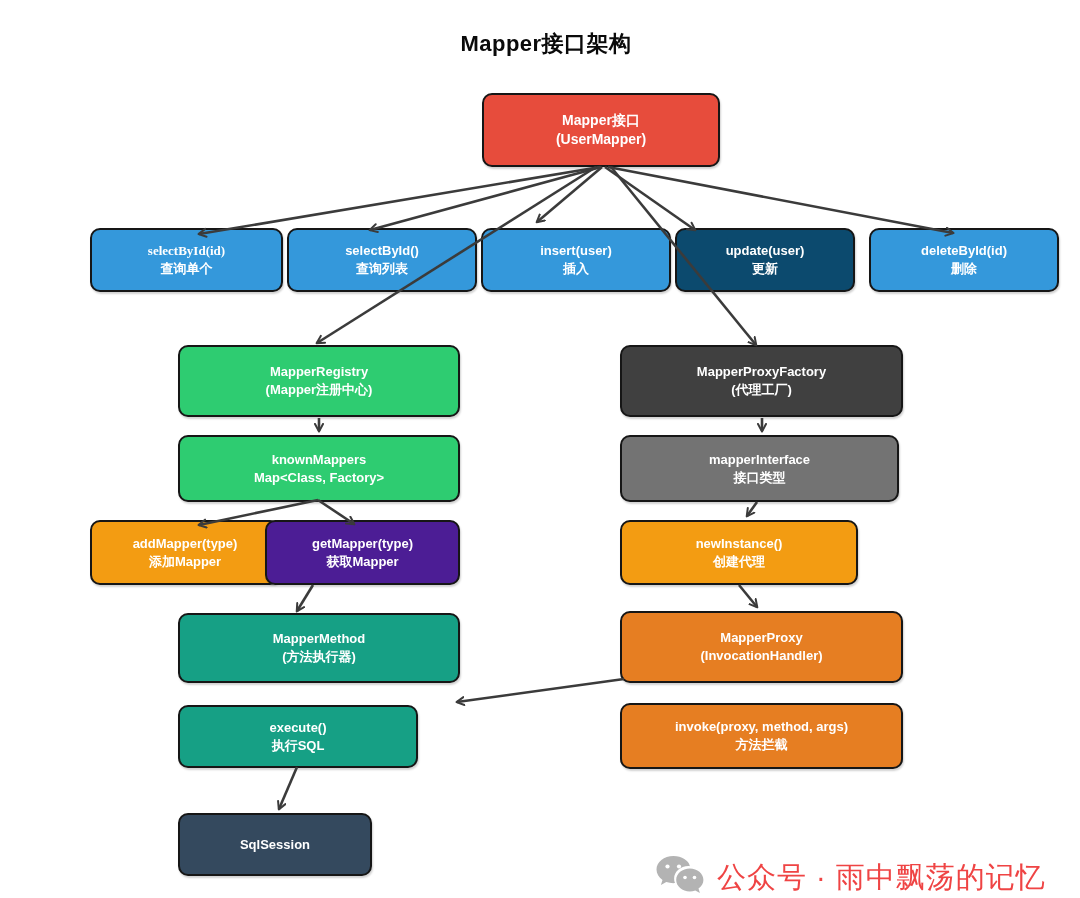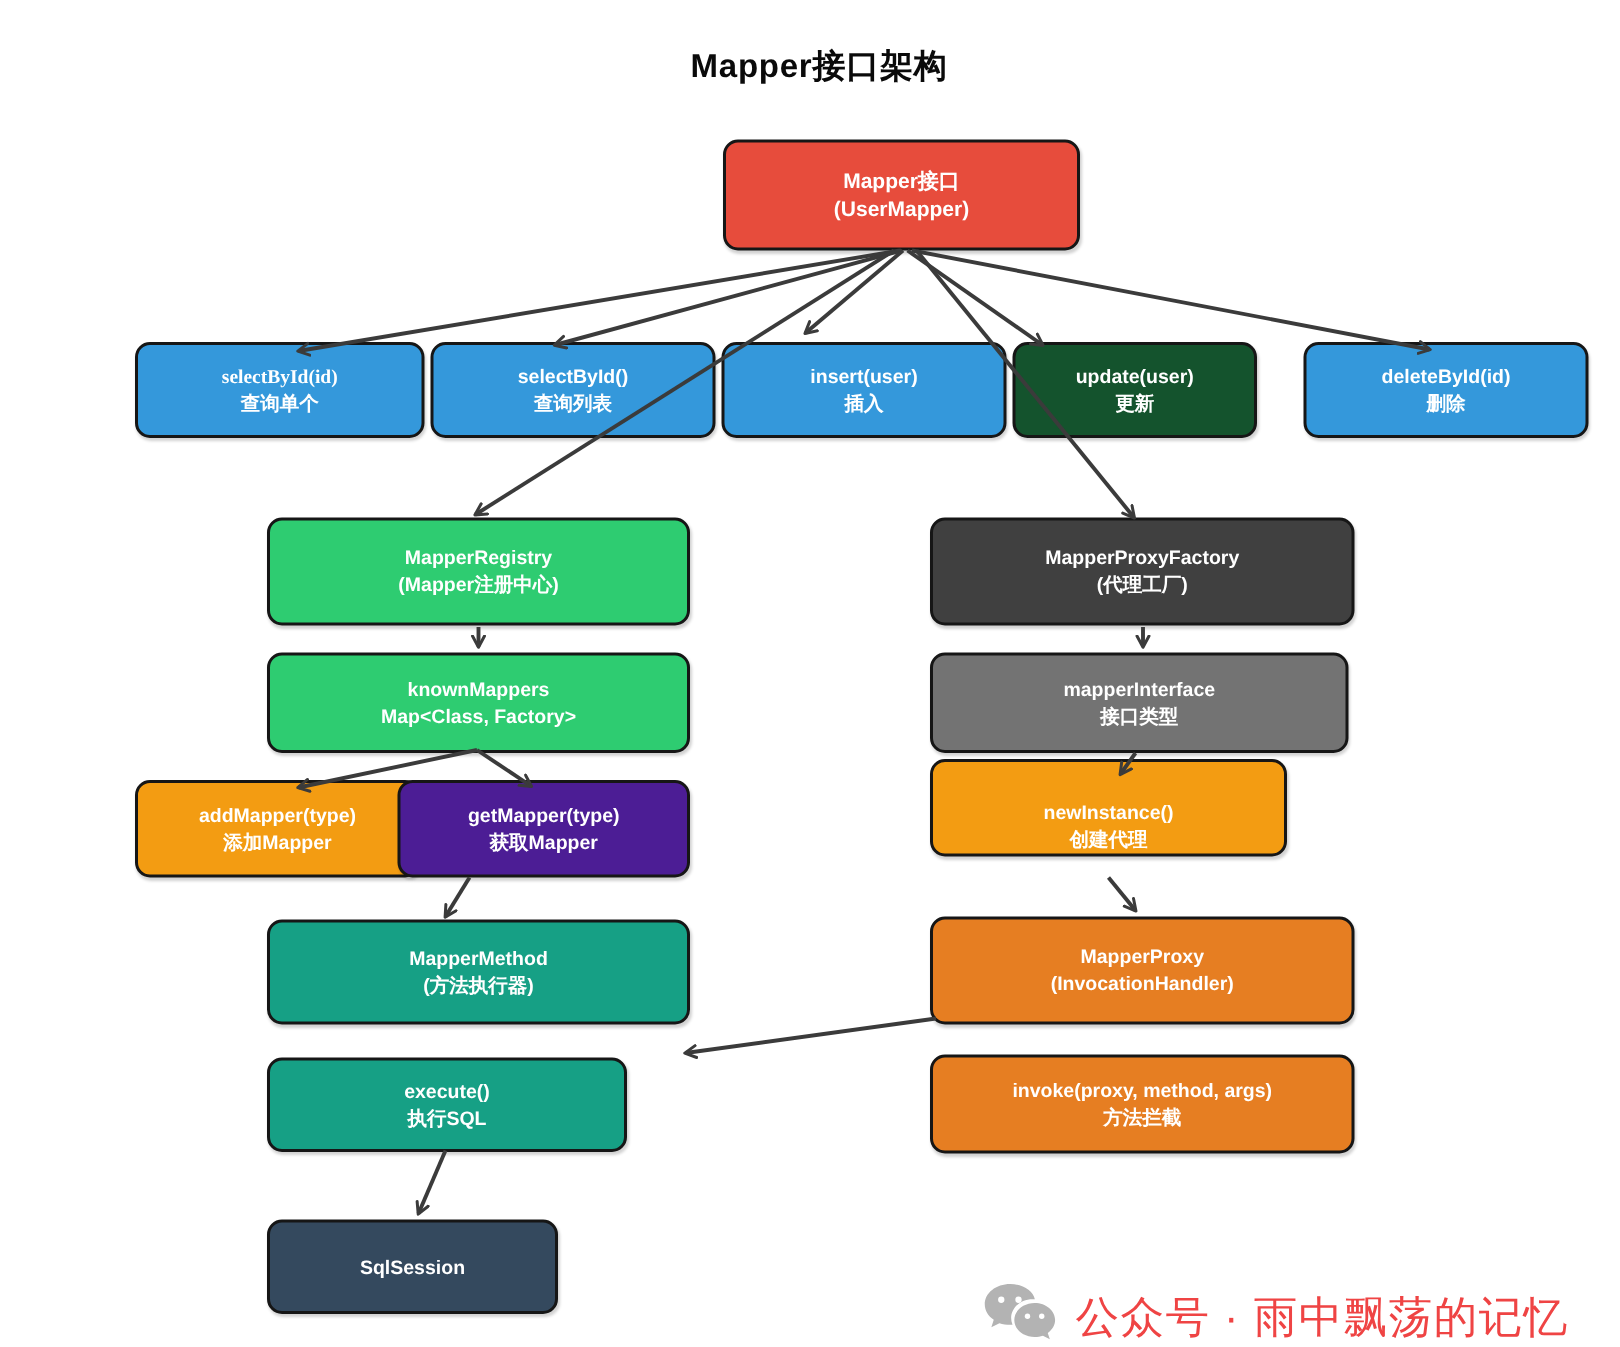--- a/index.html
+++ b/index.html
@@ -63,21 +63,21 @@
     <div class="sub">查询单个</div>
   </div>
       <div class="node" style="left: 287px; top: 205px; width: 190px; height: 64px; background: rgb(52, 152, 219);">
     <div class="lbl">selectById()</div>
     <div class="sub">查询列表</div>
   </div>
       <div class="node" style="left: 481px; top: 205px; width: 190px; height: 64px; background: rgb(52, 152, 219);">
     <div class="lbl">insert(user)</div>
     <div class="sub">插入</div>
   </div>
-      <div class="node" style="left: 675px; top: 205px; width: 163px; height: 64px; background: #14532d;">
+      <div class="node" style="left: 675px; top: 205px; width: 180px; height: 64px; background: #0c4a6e;">
     <div class="lbl">update(user)</div>
     <div class="sub">更新</div>
   </div>
       <div class="node" style="left: 869px; top: 205px; width: 190px; height: 64px; background: rgb(52, 152, 219);">
     <div class="lbl">deleteById(id)</div>
     <div class="sub">删除</div>
   </div>
       <div class="node" style="left: 178px; top: 322px; width: 282px; height: 72px; background: rgb(46, 204, 113);">
     <div class="lbl">MapperRegistry</div>
     <div class="sub">(Mapper注册中心)</div>
@@ -107,21 +107,21 @@
 
   </div>
       <div class="node" style="left: 620px; top: 322px; width: 283px; height: 72px; background: #404040;">
     <div class="lbl">MapperProxyFactory</div>
     <div class="sub">(代理工厂)</div>
   </div>
       <div class="node" style="left: 620px; top: 412px; width: 279px; height: 67px; background: #737373;">
     <div class="lbl">mapperInterface</div>
     <div class="sub">接口类型</div>
   </div>
-      <div class="node" style="left: 620px; top: 483px; width: 238px; height: 65px; background: rgb(243, 156, 18); justify-content: flex-end;">
+      <div class="node" style="left: 620px; top: 497px; width: 238px; height: 65px; background: rgb(243, 156, 18);">
     <div class="lbl">newInstance()</div>
     <div class="sub">创建代理</div>
   </div>
       <div class="node" style="left: 620px; top: 588px; width: 283px; height: 72px; background: rgb(230, 126, 34);">
     <div class="lbl">MapperProxy</div>
     <div class="sub">(InvocationHandler)</div>
   </div>
       <div class="node" style="left: 620px; top: 680px; width: 283px; height: 66px; background: rgb(230, 126, 34);">
     <div class="lbl">invoke(proxy, method, args)</div>
     <div class="sub">方法拦截</div>

